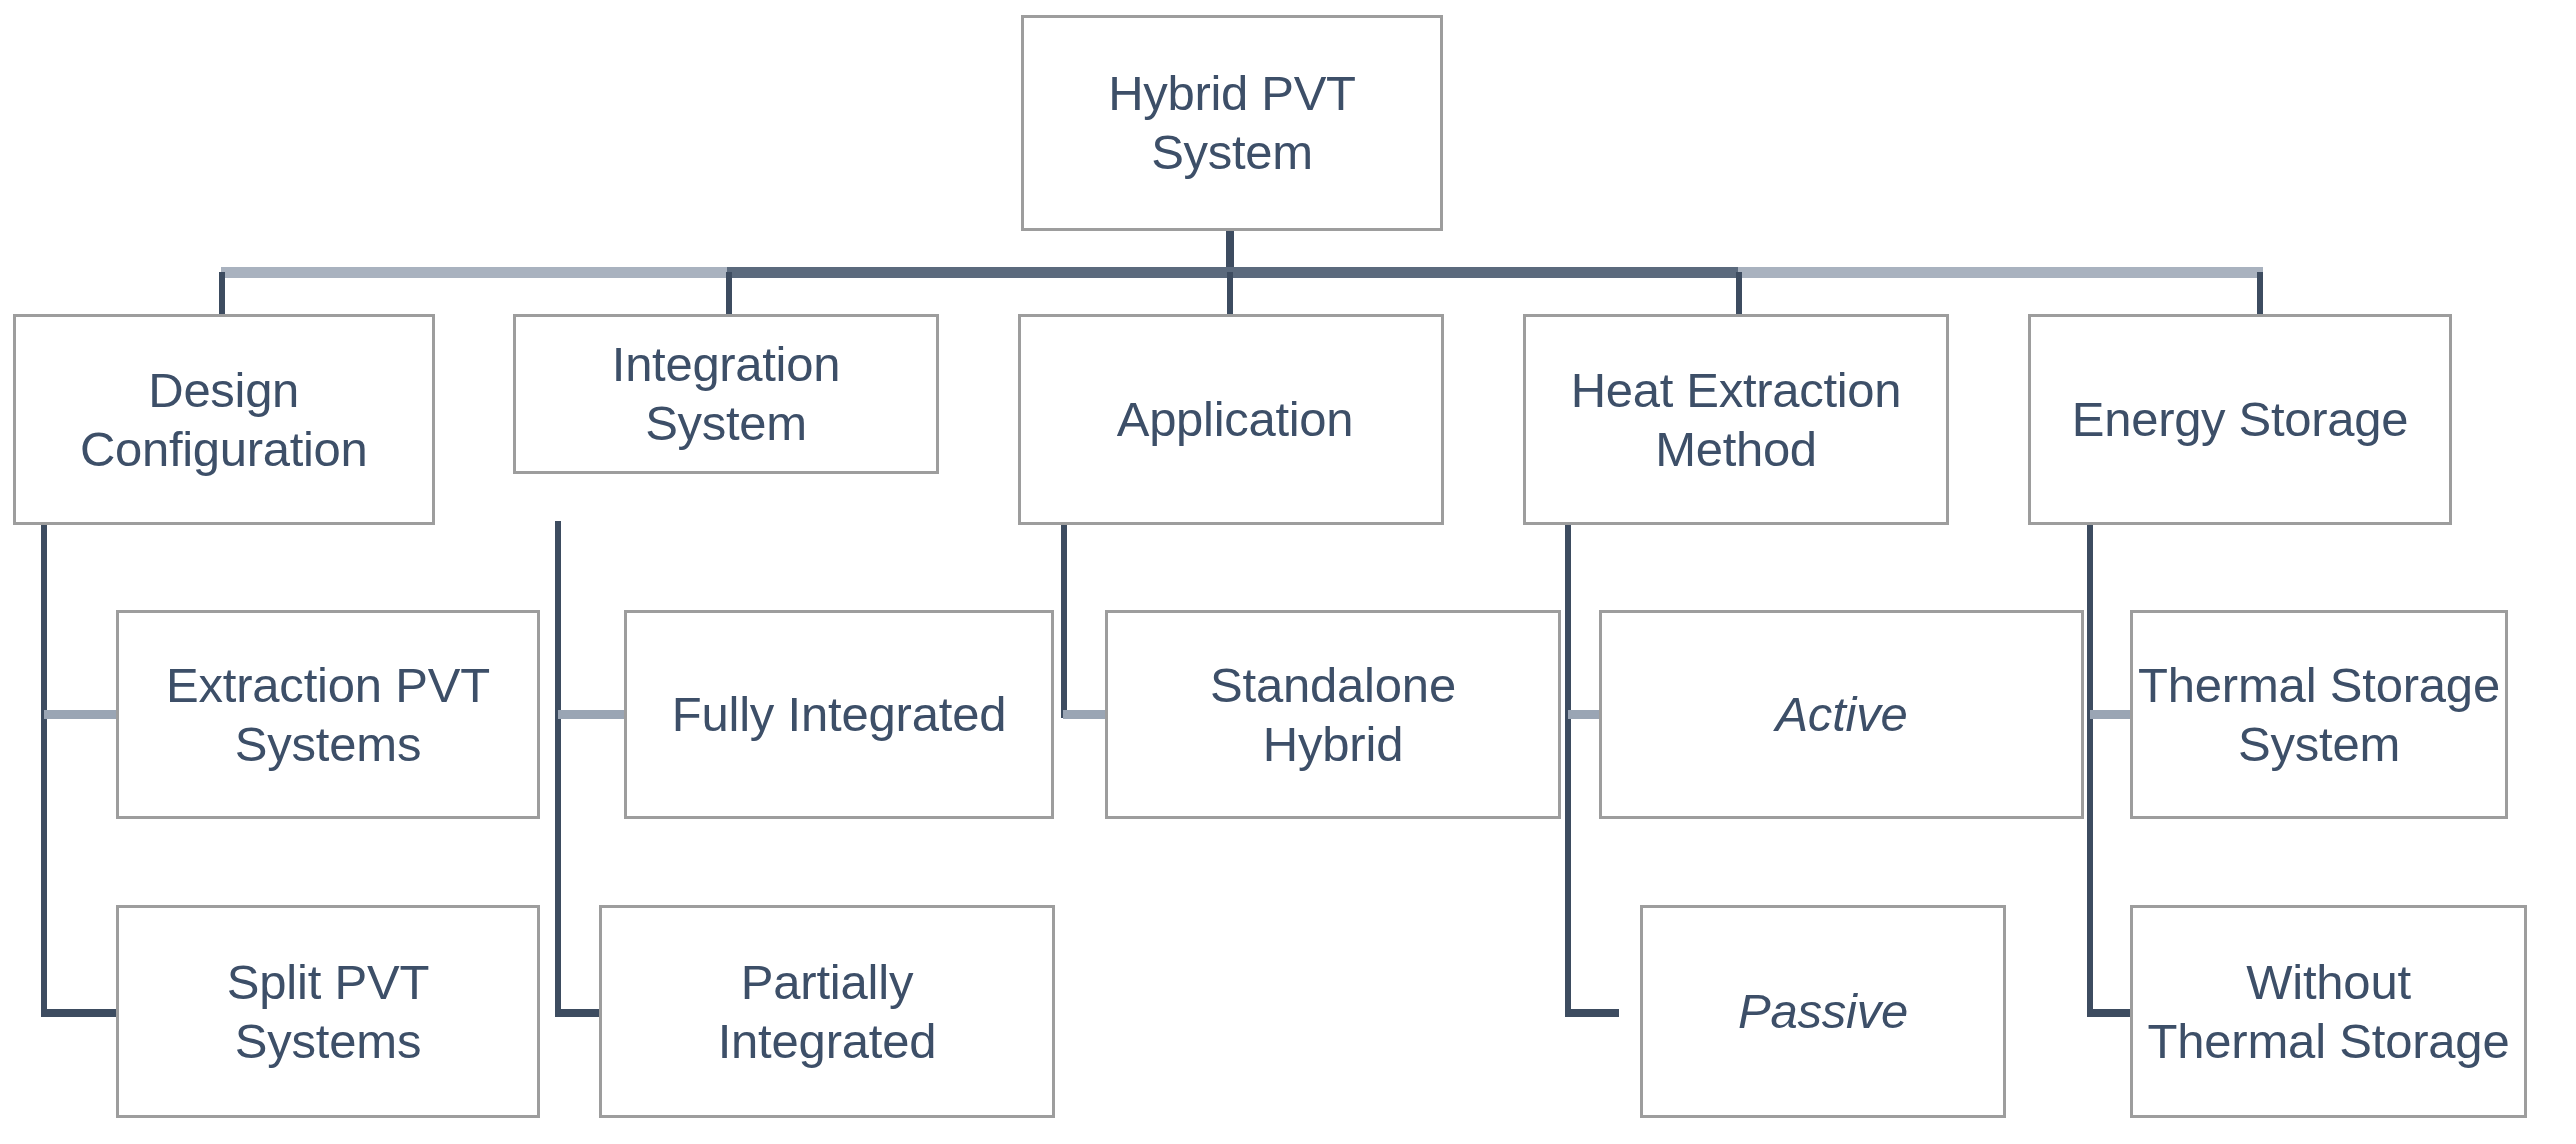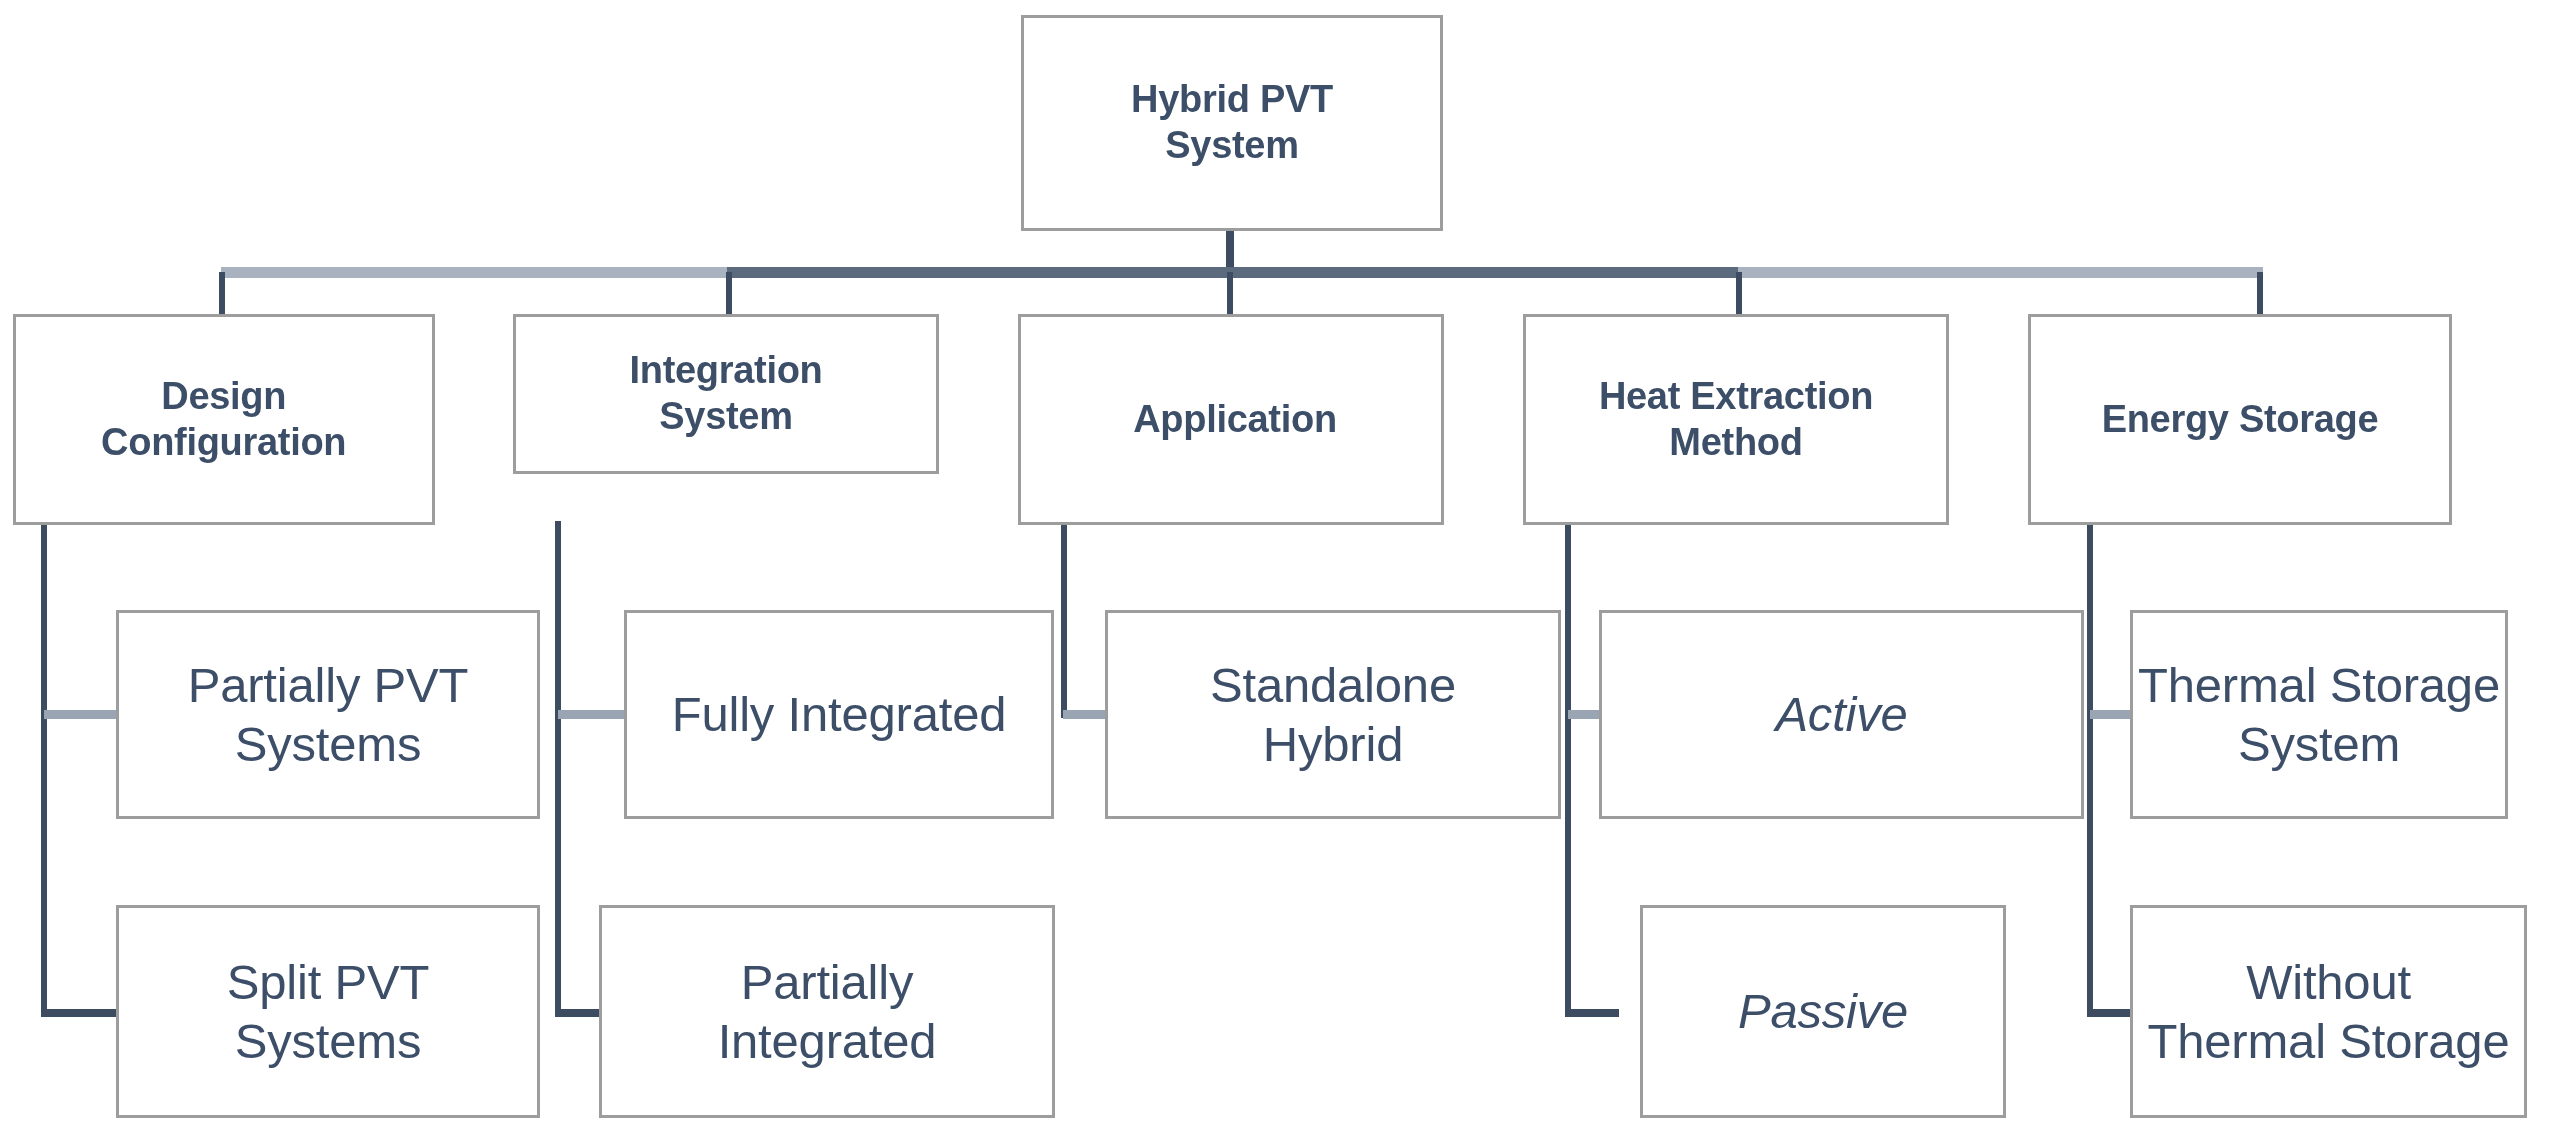--- a/index.html
+++ b/index.html
@@ -38,22 +38,22 @@
     display: block;
     width: 100%;
     padding: 0 5px;
     line-height: 1.20;
     white-space: pre-line;
   }
 
   
   .node.lvl-root .label,
   .node.lvl-cat  .label {
-    font-weight: bold;
-    font-size: 38px;
+    font-weight: normal;
+    font-size: 49px;
     letter-spacing: -0.3px;
   }
   
   .node.lvl-leaf .label {
     font-weight: normal;
     font-size: 49px;
     letter-spacing: -0.2px;
   }
   .node.lvl-leaf.italic .label {
     font-style: italic;
@@ -134,21 +134,21 @@
   <div class="node lvl-cat" style="left:1523px; top:314px; width:426px; height:211px;">
     <span class="label">Heat Extraction
 Method</span>
   </div>
 
   <div class="node lvl-cat" style="left:2028px; top:314px; width:424px; height:211px;">
     <span class="label">Energy Storage</span>
   </div>
 
   <div class="node lvl-leaf" style="left:116px; top:610px; width:424px; height:209px;">
-    <span class="label">Partially PVT
+    <span class="label">Extraction PVT
 Systems</span>
   </div>
 
   <div class="node lvl-leaf" style="left:116px; top:905px; width:424px; height:213px;">
     <span class="label">Split PVT
 Systems</span>
   </div>
 
   <div class="node lvl-leaf" style="left:599px; top:905px; width:456px; height:213px;">
     <span class="label">Partially

